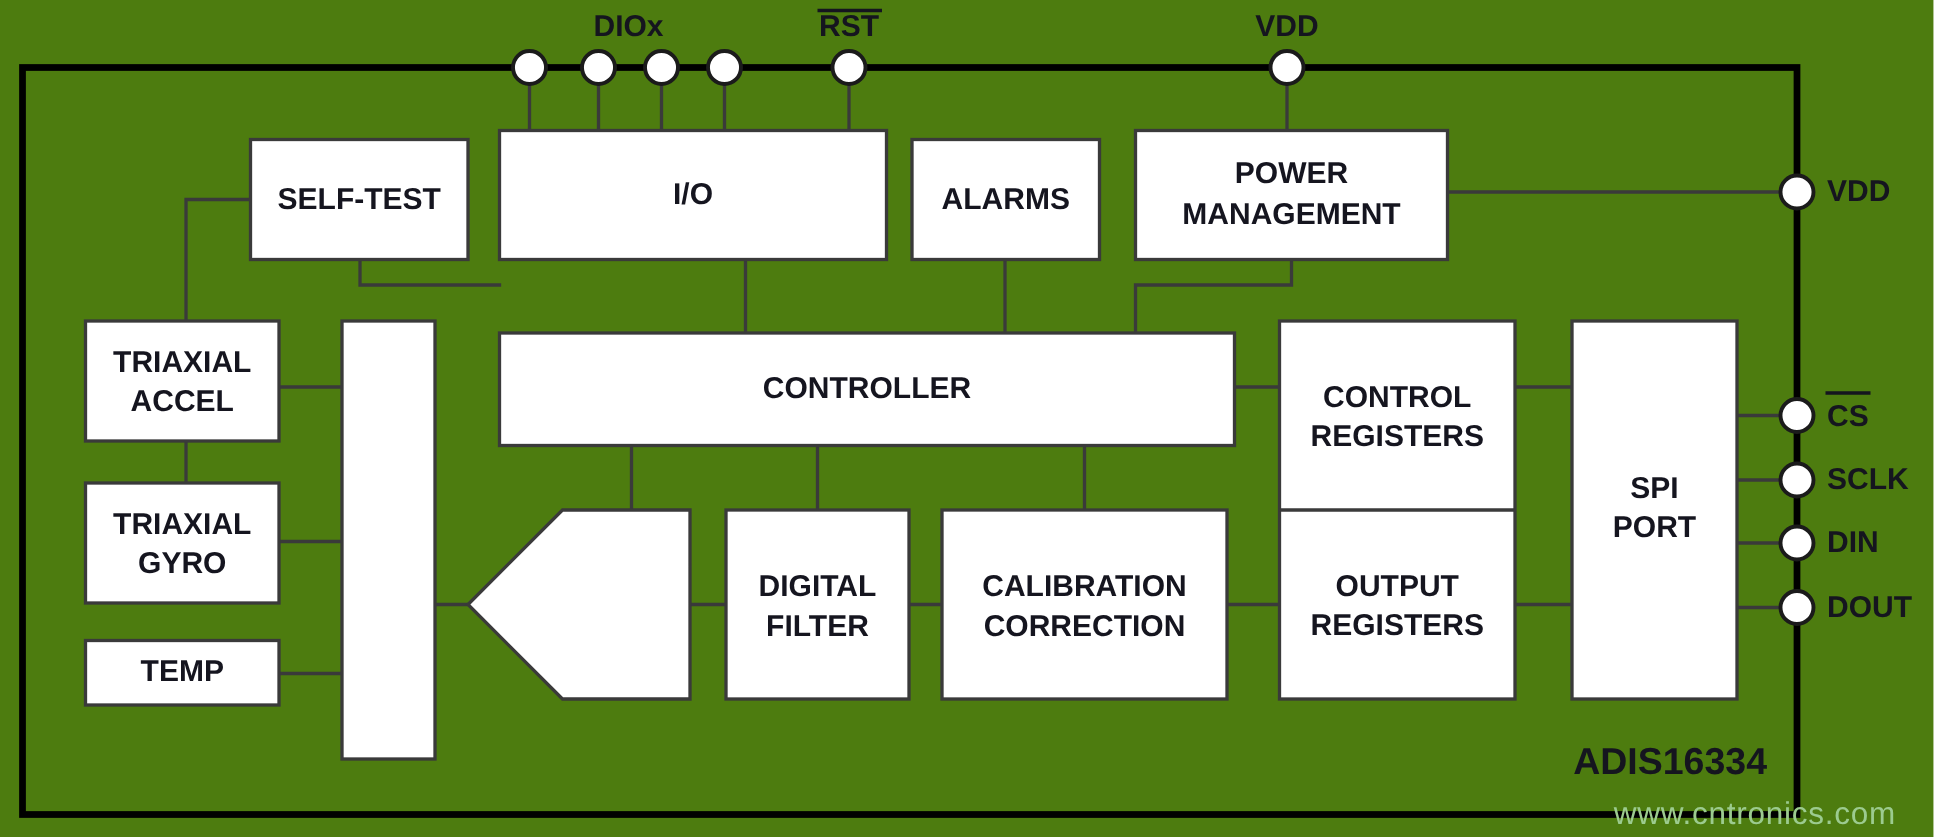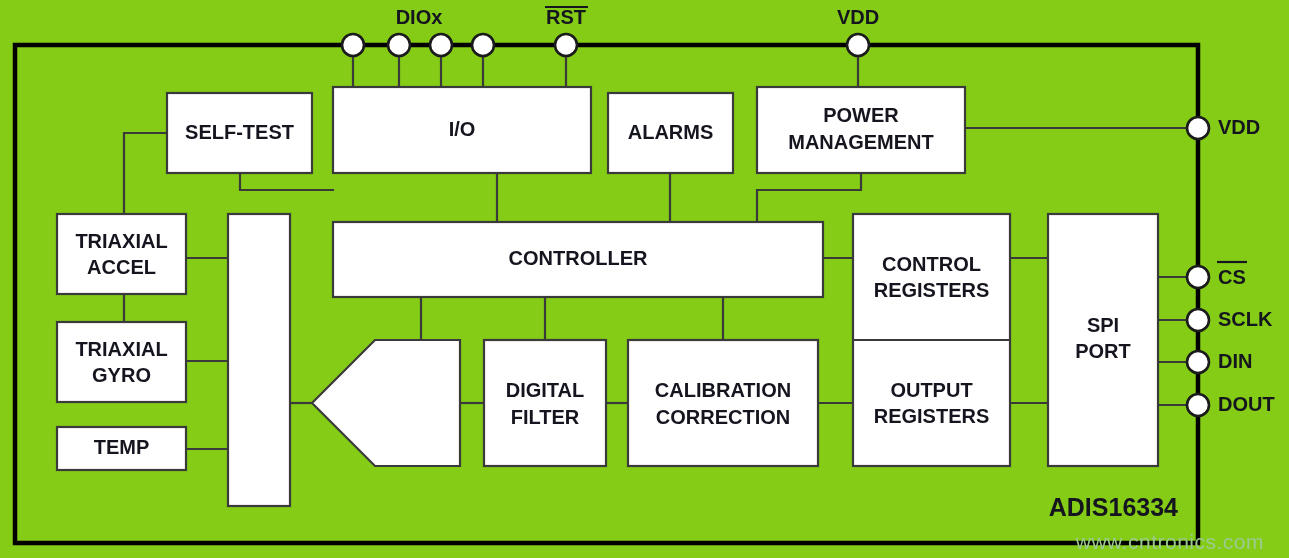--- a/index.html
+++ b/index.html
@@ -7,21 +7,21 @@
     padding: 0;
     background: #ffffff;
   }
   body {
     font-family: "Liberation Sans", sans-serif;
   }
   #diagram-root {
     position: relative;
     width: 1289px;
     height: 558px;
-    background: #84cc16;
+    background: #4d7c0f;
     overflow: hidden;
   }
   svg#schematic {
     display: block;
     width: 1289px;
     height: 558px;
   }
   .blk {
     fill: #ffffff;
     stroke: #3a3a3a;

